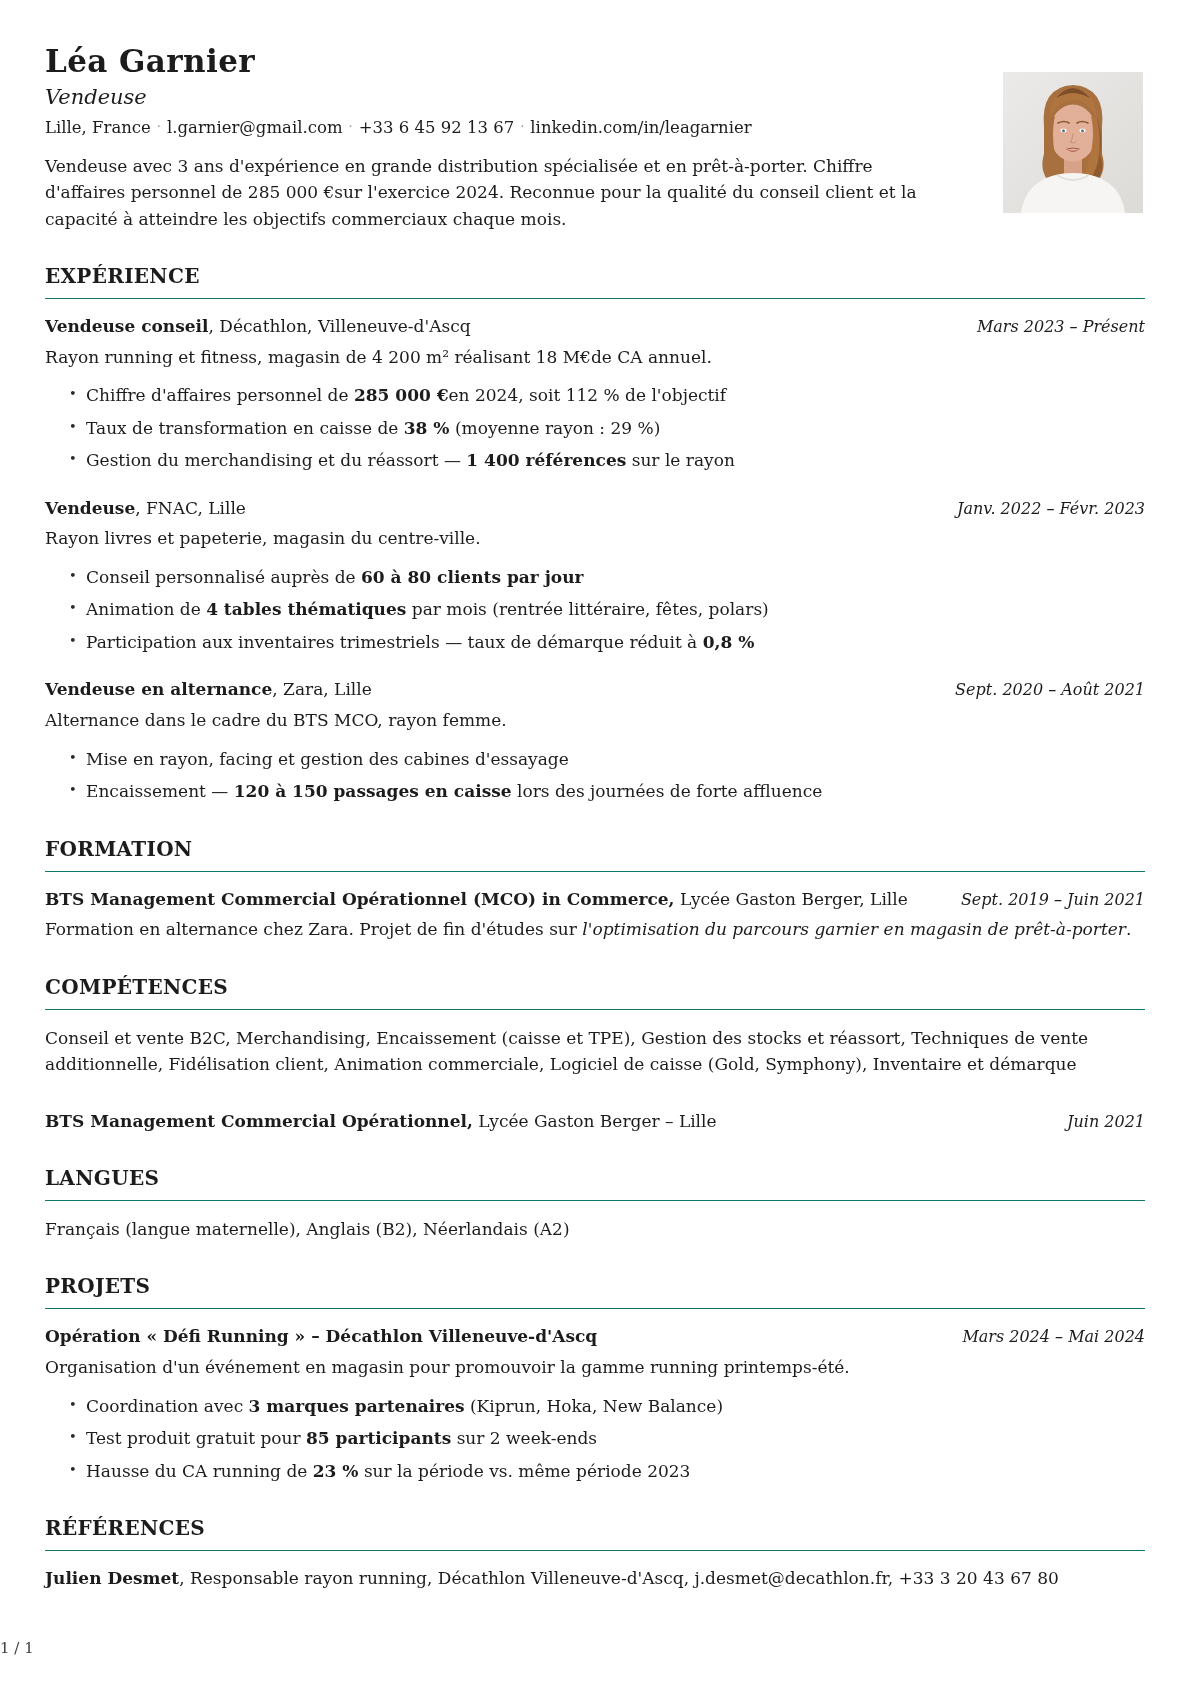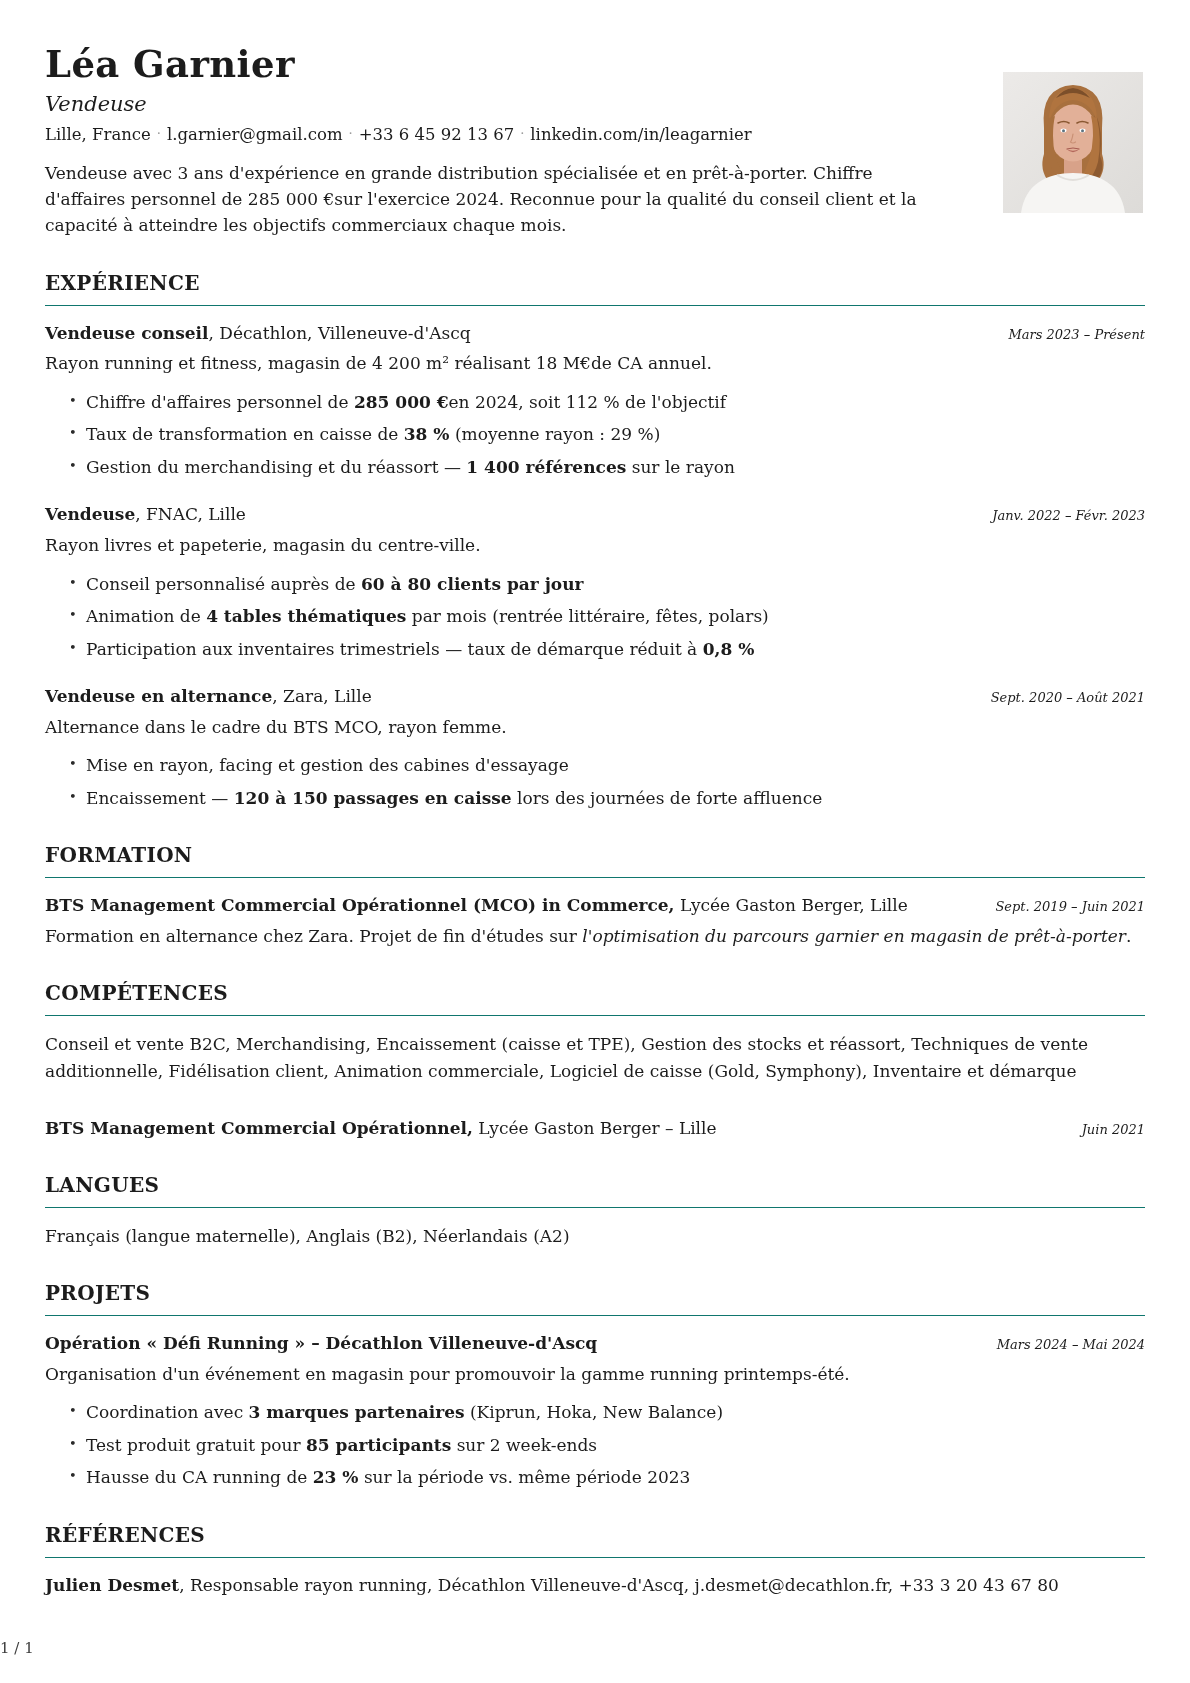--- a/index.html
+++ b/index.html
@@ -9,21 +9,21 @@
     background: #ffffff;
     color: #1c1c1c;
     font-family: "DejaVu Serif", "Liberation Serif", serif;
     font-size: 17px;
     position: relative;
     overflow: hidden;
   }
   .page { padding: 44px 45px 0 45px; position: relative; }
 
   
-  .name { font-size: 37px; font-weight: bold; letter-spacing: 0.4px; line-height: 1.1; }
+  .name { font-size: 31px; font-weight: bold; letter-spacing: 0.4px; line-height: 1.1; }
   .role { font-style: italic; font-size: 21px; margin-top: 7px; }
   .contact { margin-top: 9px; font-size: 16.5px; }
   .sep { color: #9a9a9a; margin: 0 6px; font-size: 13px; vertical-align: 2px; }
   .summary { margin-top: 16px; max-width: 872px; line-height: 1.55; }
 
   
   .photo { position: absolute; top: 72px; right: 47px; width: 140px; height: 141px; }
 
   
   .section { margin-top: 32px; }
@@ -31,21 +31,21 @@
     font-size: 20px; font-weight: bold; letter-spacing: 0.3px;
     padding-bottom: 10px; border-bottom: 1px solid #0f766e;
   }
   .section-body { margin-top: 15px; }
 
   
   .entry + .entry { margin-top: 22px; }
   .entry-head { display: flex; justify-content: space-between; align-items: baseline; }
   .entry-title { line-height: 1.45; padding-right: 20px; }
   .entry-title strong { font-weight: bold; }
-  .entry-date { font-style: italic; font-size: 13px; white-space: nowrap; color: #1c1c1c; }
+  .entry-date { font-style: italic; font-size: 16px; white-space: nowrap; color: #1c1c1c; }
   .entry-sub { margin-top: 6px; line-height: 1.5; }
 
   ul.bullets { margin: 13px 0 0 0; padding: 0 0 0 24px; list-style: none; }
   ul.bullets li {
     position: relative; padding-left: 17px;
     line-height: 1.5; margin-bottom: 7px;
   }
   ul.bullets li::before {
     content: "\2022";
     position: absolute; left: 0; top: 1px;

